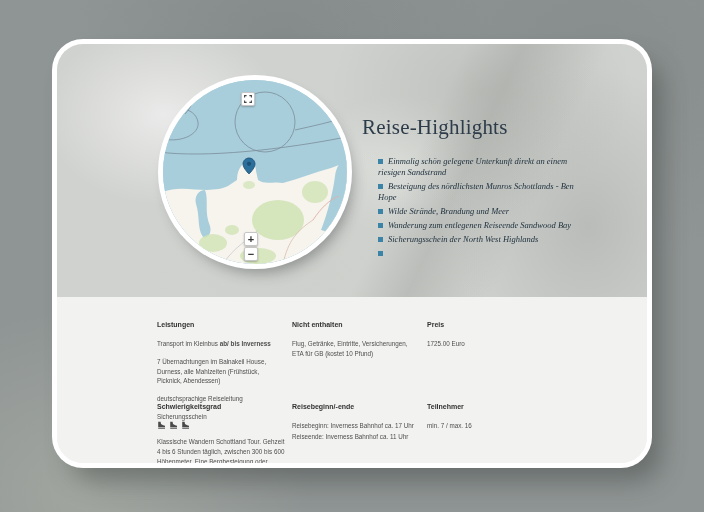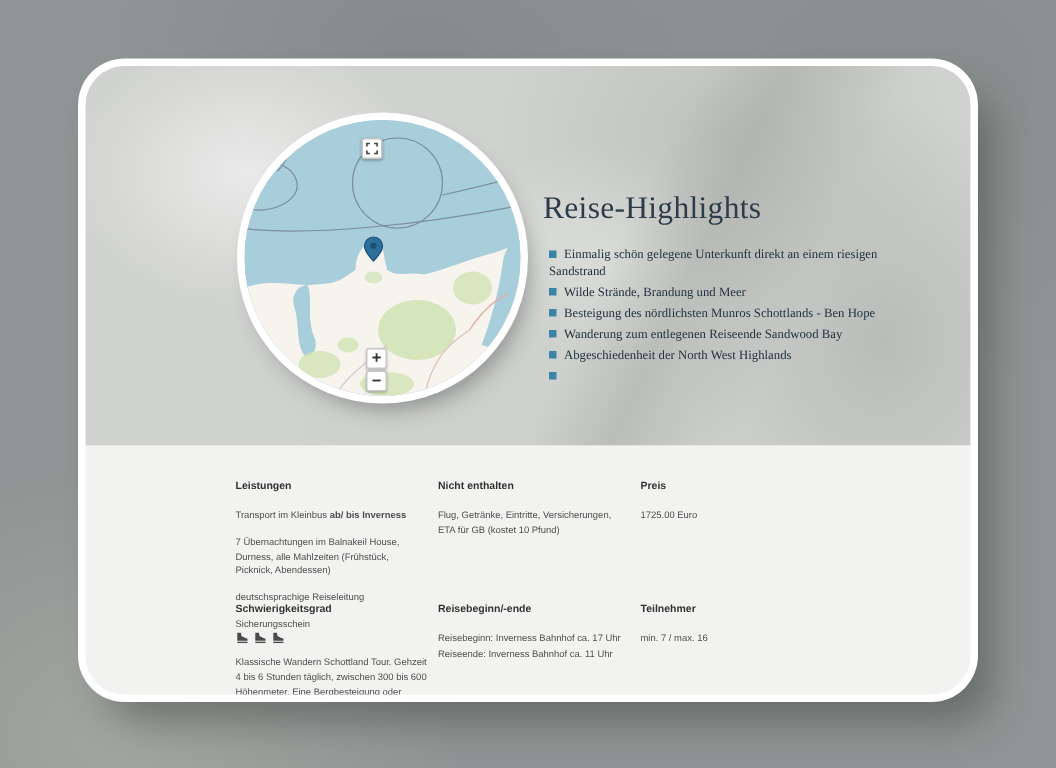--- a/index.html
+++ b/index.html
@@ -37,22 +37,22 @@
   .map-btn{
     position:absolute;background:#fff;border:1px solid #c6c6c6;border-radius:2px;
     box-shadow:0 1px 2px rgba(0,0,0,.25);display:flex;align-items:center;justify-content:center;
     box-sizing:border-box;color:#333;cursor:pointer;
   }
   .fullscreen-btn{left:78px;top:12px;width:14px;height:14px;}
   .zoomin-btn{left:81px;top:152px;width:14px;height:14px;font:bold 11px/1 "Liberation Sans",sans-serif;}
   .zoomout-btn{left:81px;top:167px;width:14px;height:14px;font:bold 11px/1 "Liberation Sans",sans-serif;}
   .marker{position:absolute;left:79px;top:77px;width:14px;height:18px;}
   .hero-text{position:absolute;left:305px;top:70px;width:238px;font-family:"Liberation Serif",serif;}
-  .hero-title{font-size:21px;color:#2d3c49;margin:12px 0 13px 0;font-weight:500;letter-spacing:.2px;}
-  .hl-list{list-style:none;margin:4px;padding:0;}
+  .hero-title{font-size:21px;color:#2d3c49;margin:1px 0 13px 0;font-weight:500;letter-spacing:.2px;}
+  .hl-list{list-style:none;margin:16px;padding:0;font-style:italic;}
   .hl-item{font-size:8.5px;line-height:11px;color:#21333f;margin-bottom:3px;}
   .hl-bullet{display:inline-block;width:5px;height:5px;background:#3c83a8;margin-right:5px;}
   .details{position:absolute;left:0;top:253px;width:590px;height:166px;background:#f2f2f0;}
   .col{position:absolute;box-sizing:border-box;}
   .c1{left:100px;width:128px;}
   .c2{left:235px;width:126px;}
   .c3{left:370px;width:120px;}
   .row1{top:24px;}
   .row2{top:106px;}
   .dt-heading{font-size:7px;font-weight:bold;color:#323232;margin:0 0 11px 0;}
@@ -114,24 +114,24 @@
         </svg>
       </div>
       <div class="map-btn zoomin-btn">+</div>
       <div class="map-btn zoomout-btn">−</div>
     </div>
 
     <div class="hero-text">
       <h1 class="hero-title">Reise-Highlights</h1>
       <ul class="hl-list">
         <li class="hl-item"><span class="hl-bullet"></span><span>Einmalig schön gelegene Unterkunft direkt an einem riesigen Sandstrand</span></li>
+        <li class="hl-item"><span class="hl-bullet"></span><span>Besteigung des nördlichsten Munros Schottlands - Ben Hope</span></li>
         <li class="hl-item"><span class="hl-bullet"></span><span>Wilde Strände, Brandung und Meer</span></li>
-        <li class="hl-item"><span class="hl-bullet"></span><span>Besteigung des nördlichsten Munros Schottlands - Ben Hope</span></li>
         <li class="hl-item"><span class="hl-bullet"></span><span>Wanderung zum entlegenen Reiseende Sandwood Bay</span></li>
-        <li class="hl-item"><span class="hl-bullet"></span><span>Abgeschiedenheit der North West Highlands</span></li>
+        <li class="hl-item"><span class="hl-bullet"></span><span>Sicherungsschein der North West Highlands</span></li>
         <li class="hl-item"><span class="hl-bullet"></span></li>
       </ul>
     </div>
   </div>
 
   <div class="details">
 
     <div class="col c1 row1">
       <p class="dt-heading">Leistungen</p>
       <p class="dt-text"><span>Transport im Kleinbus </span><b>ab/ bis Inverness</b></p>

